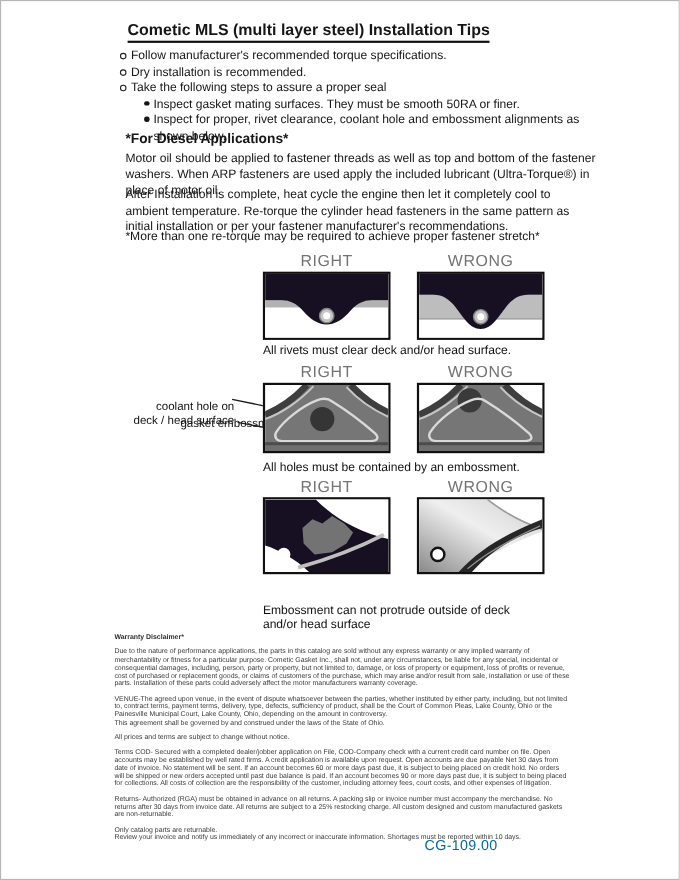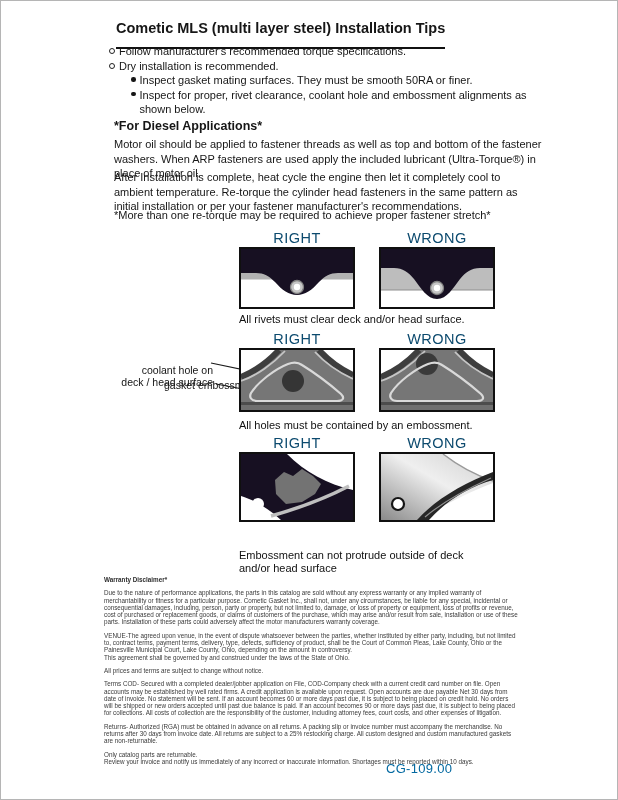--- a/index.html
+++ b/index.html
@@ -3,32 +3,32 @@
 <meta charset="utf-8">
 <style>
   html,body{margin:0;padding:0;background:#e9e9e9;}
   .page{
     position:relative;width:618px;height:800px;background:#ffffff;
     font-family:"Liberation Sans","DejaVu Sans",sans-serif;color:#161616;
     overflow:hidden;margin:0 auto;border:1px solid #b5b5b5;box-sizing:border-box;
   }
   .abs{position:absolute;}
   .title{left:115px;top:19px;font-size:14.5px;font-weight:bold;margin:0;}
-  .title span{border-bottom:2px solid #111;padding-bottom:11px;display:inline-block;}
+  .title span{border-bottom:2px solid #111;padding-bottom:1px;display:inline-block;}
   .bullets{left:108px;top:43px;width:430px;font-size:11px;line-height:14.5px;}
   .b-row{display:flex;align-items:flex-start;}
   .b-circle{flex:0 0 auto;width:4px;height:4px;border:1px solid #222;border-radius:50%;margin:4px 4px 0 0;}
   .b-dot{flex:0 0 auto;width:4.5px;height:4.5px;background:#161616;border-radius:50%;margin:4px 4px 0 0;}
   .sub{margin-left:22px;}
   .diesel-h{left:113px;top:118px;font-size:12.5px;font-weight:bold;}
   .para{left:113px;width:428px;font-size:11px;line-height:14.5px;}
   .p1{top:136px;}
   .p2{top:169px;}
   .p3{top:207px;}
-  .dg-header{width:116px;text-align:center;font-size:14.5px;letter-spacing:0.5px;color:#0c4a6e;}
+  .dg-header{width:116px;text-align:center;font-size:14.5px;letter-spacing:0.5px;color:#737373;}
   .panel{width:116px;box-sizing:border-box;border:2px solid #101010;background:#fff;}
   .panel svg{display:block;}
   .caption{font-size:11px;line-height:13px;color:#111;}
   .dg-label{font-size:10.5px;line-height:12px;text-align:right;color:#141414;}
   .legal{left:103px;top:575px;width:414px;font-size:6.3px;line-height:7.3px;color:#3a3a3a;}
   .legal .lg-h{font-weight:bold;margin:0 0 6px 0;color:#2d2d2d;}
   .legal p{margin:0 0 6px 0;}
   .legal .tight{margin:0;}
   .legal .gap{margin-bottom:6px;}
   .footer-code{left:385px;top:760px;font-size:13px;letter-spacing:0.3px;color:#0369a1;}
@@ -42,20 +42,24 @@
   <h1 class="abs title"><span>Cometic MLS (multi layer steel) Installation Tips</span></h1>
 
   <div class="abs bullets">
     <div class="b-row">
       <span class="b-circle"></span>
       <span>Follow manufacturer's recommended torque specifications.</span>
     </div>
     <div class="b-row">
       <span class="b-circle"></span>
       <span>Dry installation is recommended.</span>
+    </div>
+    <div class="b-row">
+      <span class="b-circle"></span>
+      <span>Take the following steps to assure a proper seal</span>
     </div>
     <div class="b-row sub">
       <span class="b-dot"></span>
       <span>Inspect gasket mating surfaces.  They must be smooth 50RA or finer.</span>
     </div>
     <div class="b-row sub">
       <span class="b-dot"></span>
       <span>Inspect for proper, rivet clearance, coolant hole and embossment alignments as shown below.</span>
     </div>
   </div>

